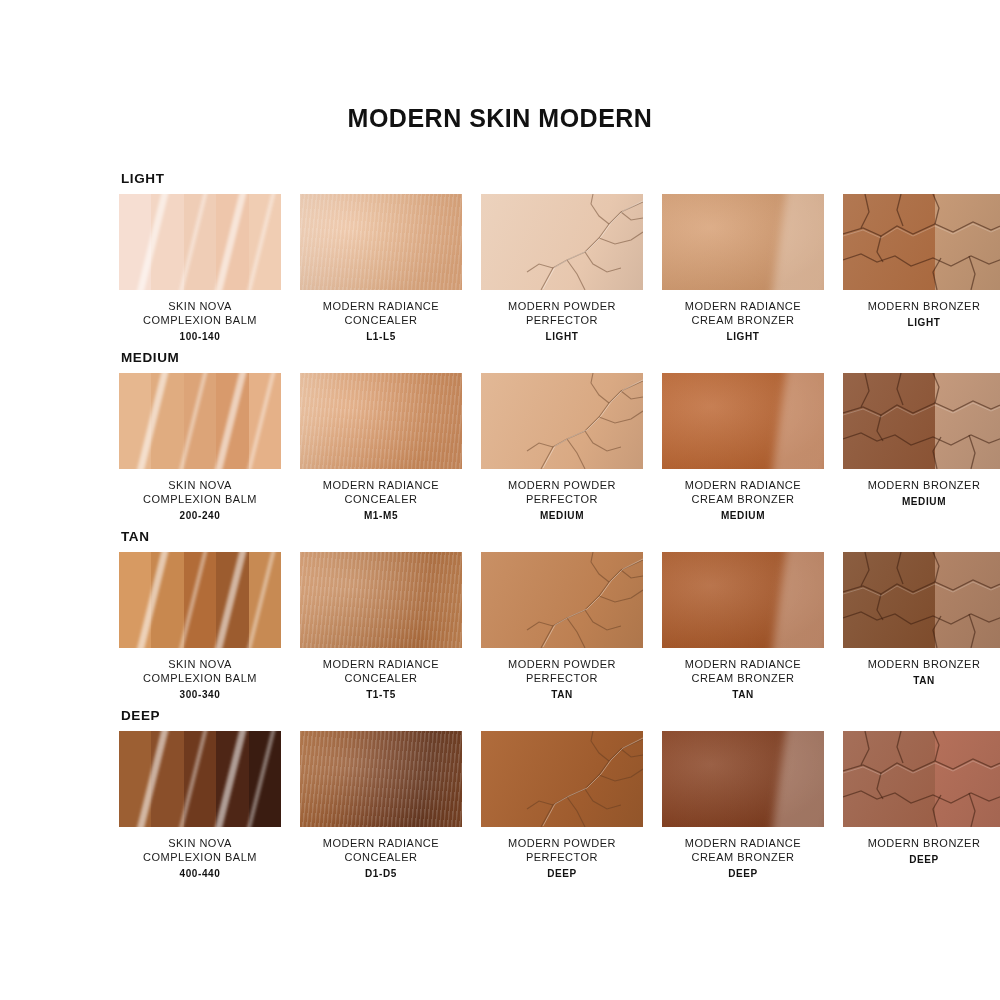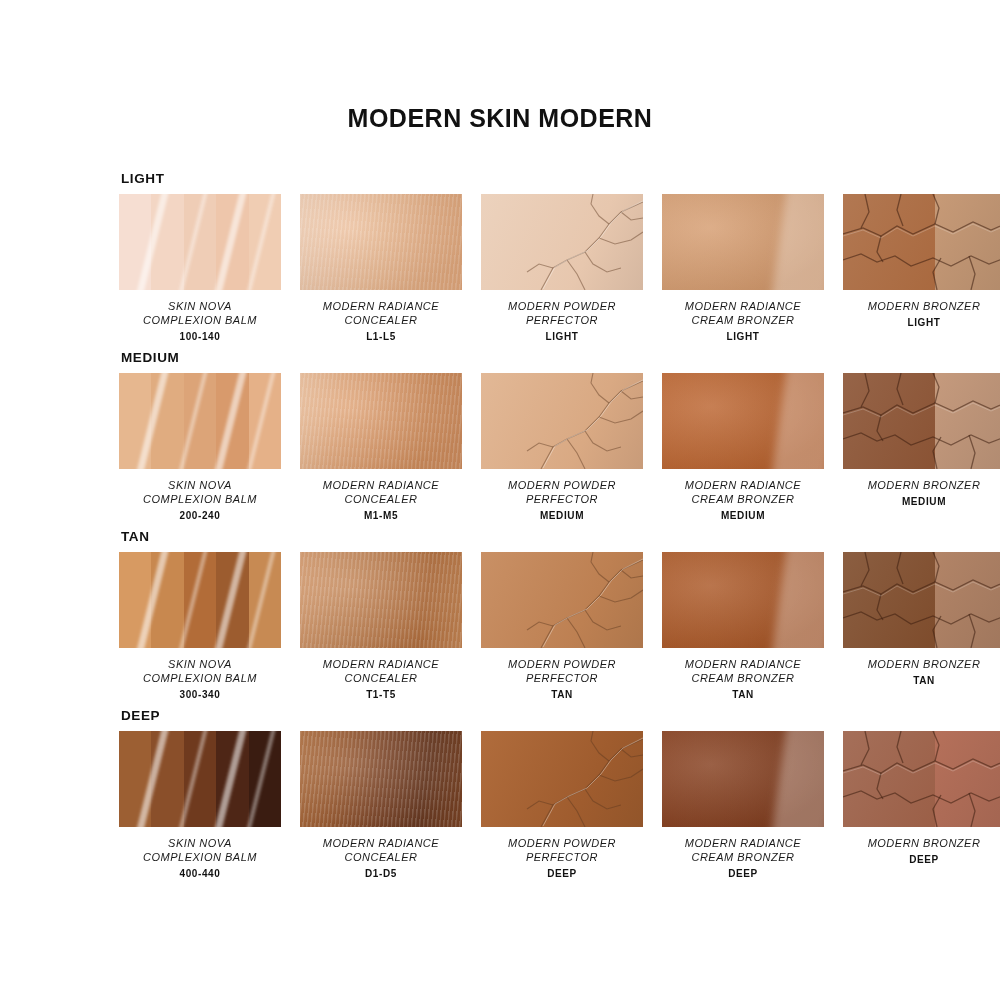--- a/index.html
+++ b/index.html
@@ -136,21 +136,20 @@
   .split > div { height: 100%; }
 
   .caption {
     margin-top: 9px;
     text-align: center;
     font-size: 11px;
     line-height: 14px;
     letter-spacing: 0.5px;
     color: #1a1a1a;
     text-transform: uppercase;
-    font-style: italic;
   }
   .shade {
     margin-top: 4px;
     text-align: center;
     font-size: 10px;
     font-weight: bold;
     letter-spacing: 0.6px;
     color: #111111;
     text-transform: uppercase;
   }

